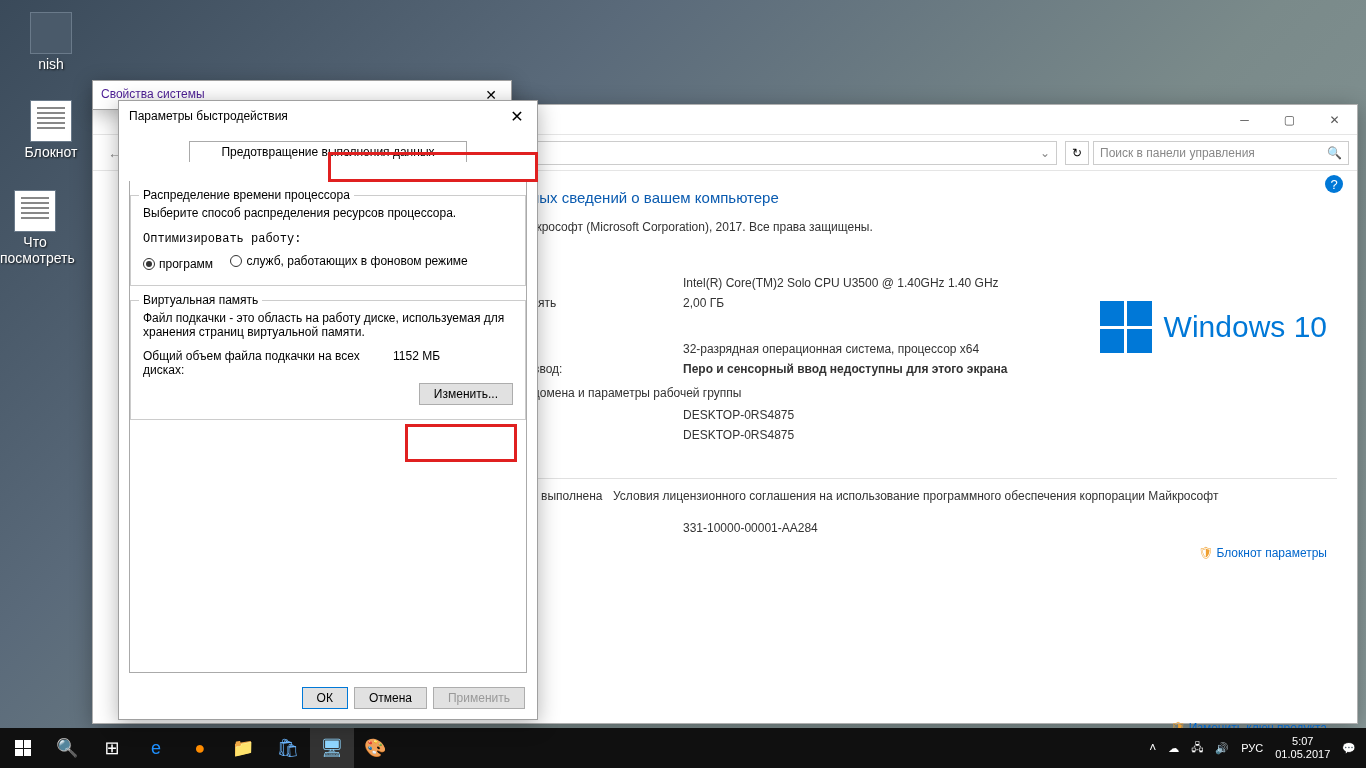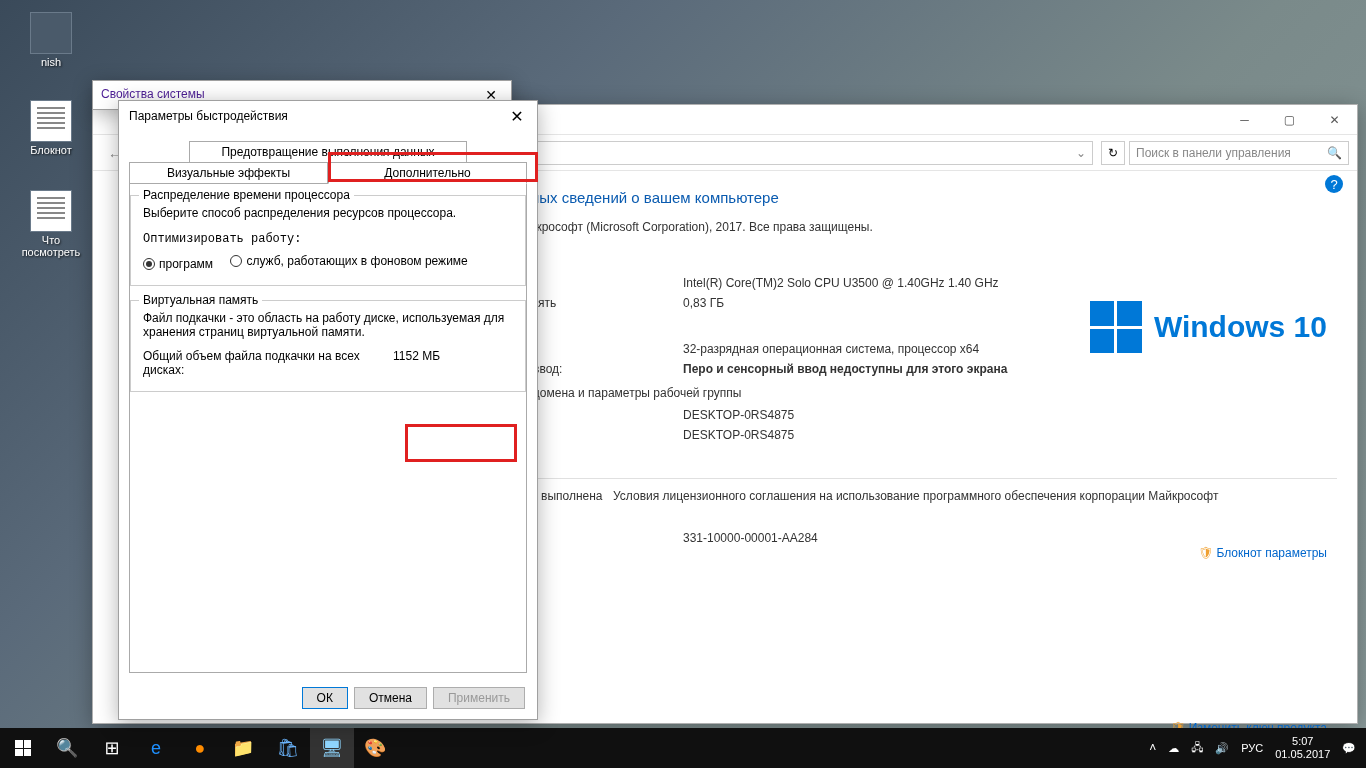--- a/index.html
+++ b/index.html
@@ -1,45 +1,45 @@
 <!DOCTYPE html>
 <html><head>
 <meta charset="utf-8">
 <style>
 * { box-sizing: border-box; margin: 0; padding: 0; font-family: "Segoe UI", Tahoma, sans-serif; }
 body { width: 1366px; height: 768px; background: linear-gradient(135deg, #3a4a5a 0%, #5a6a7a 30%, #7a8a8a 60%, #8a9a9a 100%); overflow: hidden; position: relative; font-size: 12px; }
 
 
-.desktop-icon { position: absolute; width: 70px; text-align: center; color: #fff; font-size: 11px; text-shadow: 1px 1px 2px rgba(0,0,0,.8); cursor: pointer; }
+.desktop-icon { position: absolute; width: 70px; text-align: center; color: #fff; font-size: 14px; text-shadow: 1px 1px 2px rgba(0,0,0,.8); cursor: pointer; }
 .desktop-icon .iconbox { width: 42px; height: 42px; margin: 0 auto 2px; background: #4a5a6a; border: 1px solid #6a7a8a; }
 .desktop-icon.txt .iconbox { background: #fff; position: relative; }
 .desktop-icon.txt .iconbox::before { content: ""; position: absolute; top: 6px; left: 6px; right: 6px; height: 2px; background: #888; box-shadow: 0 5px 0 #888, 0 10px 0 #888, 0 15px 0 #888, 0 20px 0 #888; }
 
 
 .win { position: absolute; background: #fff; border: 1px solid #4a90d9; box-shadow: 0 4px 20px rgba(0,0,0,.3); }
 .win.sys { left: 92px; top: 104px; width: 1266px; height: 620px; border-color:#b0b0b0;}
 .titlebar { height: 30px; display: flex; align-items: center; justify-content: flex-end; background: #fff; border-bottom: 1px solid #e5e5e5; }
 .titlebar .btn { width: 45px; height: 30px; display:flex; align-items:center; justify-content:center; color:#555; cursor:pointer; font-size:12px;}
 .navbar { height: 36px; display: flex; align-items: center; padding: 0 8px; border-bottom: 1px solid #e5e5e5; gap: 4px; }
 .navbtn { width: 28px; height: 28px; display:flex; align-items:center; justify-content:center; color:#888; font-size:14px; cursor:pointer;}
 .breadcrumb { flex: 1; height: 24px; border: 1px solid #ccc; display: flex; align-items: center; padding: 0 6px; font-size: 12px; gap: 6px; margin: 0 4px; }
 .breadcrumb span.sep { color:#888; }
 .refresh { width:24px; height:24px; border:1px solid #ccc; display:flex;align-items:center;justify-content:center; cursor:pointer;}
-.search { width: 220px; height: 24px; border: 1px solid #ccc; display:flex; align-items:center; padding:0 6px; color:#888; font-size:12px;}
+.search { width: 256px; height: 24px; border: 1px solid #ccc; display:flex; align-items:center; padding:0 6px; color:#888; font-size:12px;}
 .search .mag{margin-left:auto;}
 .helpicn { position:absolute; right:14px; top:70px; width:18px;height:18px;border-radius:50%;background:#0078d7;color:#fff;font-size:13px;display:flex;align-items:center;justify-content:center;cursor:pointer;}
 .content { padding: 10px 20px 20px 430px; color: #323232; font-size: 12px; position:relative;}
 .content h2 { font-size: 15px; color: #0a5bb0; font-weight: 400; margin: 8px 0 14px; }
 .row { display: flex; margin: 6px 0; font-size:12px;}
 .row .lab { width: 160px; color:#333;}
 .row .val { color:#333;}
 .winlogo { position: absolute; right: 30px; top: 130px; display: flex; align-items: center; gap: 12px; }
 .winlogo .sq { width: 52px; height: 52px; display:grid; grid-template:1fr 1fr/1fr 1fr; gap:3px; }
 .winlogo .sq div{background:#0078d7;}
-.winlogo .txt { font-size: 30px; color: #0078d7; font-weight: 700; }
+.winlogo .txt { font-size: 30px; color: #0078d7; font-weight: 400; }
 .link { color: #0066cc; cursor:pointer; }
 .shield { color:#f0a030; margin-right:3px;}
 .sidelinks { position:absolute; right:30px;}
 .sidelinks.a{top:375px;}
 .sidelinks.b{top:550px;}
 hr.sep { border:none; border-top:1px solid #e0e0e0; margin:10px 0;}
 
 
 .win.sysprop { left: 92px; top: 80px; width: 420px; height: 30px; background:#fff; border:1px solid #a0a0a0; z-index:5;}
 .sysprop .title{position:absolute;left:8px;top:6px;font-size:12px;color:#4c1d95;}
@@ -84,21 +84,21 @@
 <body>
 
 <div class="desktop-icon" style="top:12px;left:16px;">
   <div class="iconbox"></div>
   <div>nish</div>
 </div>
 <div class="desktop-icon txt" style="top:100px;left:16px;">
   <div class="iconbox"></div>
   <div>Блокнот</div>
 </div>
-<div class="desktop-icon txt" style="top:190px;left:16px;">
+<div class="desktop-icon txt" style="top:190px;left:0;">
   <div class="iconbox"></div>
   <div>Что посмотреть</div>
 </div>
 
 <div class="win sys">
   <div class="titlebar">
     <div class="btn">─</div>
     <div class="btn">▢</div>
     <div class="btn close">✕</div>
   </div>
@@ -133,21 +133,21 @@
         </div>
       <div class="txt">Windows 10</div>
     </div>
     <div style="height:30px;"></div>
     <div class="row">
         <div class="lab"></div>
         <div class="val">Intel(R) Core(TM)2 Solo CPU    U3500  @ 1.40GHz   1.40 GHz</div>
       </div>
     <div class="row">
         <div class="lab" style="width:50px;">амять</div>
-        <div class="val" style="margin-left:110px;">0,83 ГБ</div>
+        <div class="val" style="margin-left:110px;">2,00 ГБ</div>
       </div>
     <div style="height:20px;"></div>
     <div class="row">
         <div class="lab"></div>
         <div class="val">32-разрядная операционная система, процессор x64</div>
       </div>
     <div class="row">
         <div class="lab" style="width:50px;">й ввод:</div>
         <div class="val" style="margin-left:110px;font-weight:bold;">Перо и сенсорный ввод недоступны для этого экрана</div>
       </div>
@@ -159,44 +159,40 @@
     <div class="row">
         <div class="lab"></div>
         <div class="val">DESKTOP-0RS4875</div>
       </div>
     <div style="height:20px;"></div>
     <hr class="sep">
     <div class="row">
       <div class="lab" style="width:90px;">ws выполнена</div>
       <div class="val link">Условия лицензионного соглашения на использование программного обеспечения корпорации Майкрософт</div>
     </div>
-    <div class="row" style="margin-top:28px;">
+    <div class="row" style="margin-top:18px;">
         <div class="lab"></div>
         <div class="val">331-10000-00001-AA284</div>
       </div>
     <div class="sidelinks a link"><span class="shield">🛡</span><span>Блокнот параметры</span></div>
     <div class="sidelinks b link"><span class="shield">🛡</span><span>Изменить ключ продукта</span></div>
   </div>
 </div>
 
 <div class="win sysprop">
   <div class="title">Свойства системы</div>
   <div class="close">✕</div>
 </div>
 
 <div class="win perf">
   <div class="title">Параметры быстродействия</div>
   <div class="close">✕</div>
   <div class="tabs">
     <div class="tabrow top">
       <div class="tab" style="margin:0 60px;">Предотвращение выполнения данных</div>
-    </div>
-    <div class="tabrow bot">
-      <div class="tab">Визуальные эффекты</div>
-      <div class="tab active">Дополнительно</div>
     </div>
   </div>
   <div class="tabbody">
     <div class="group">
       <div class="gt">Распределение времени процессора</div>
       <div>Выберите способ распределения ресурсов процессора.</div>
       <div style="margin-top:12px;font-family:Liberation Mono, monospace;">Оптимизировать работу:</div>
       <div style="margin-top:8px;">
         <span class="radio checked">
             <span class="rb"></span>
@@ -207,20 +203,23 @@
             <span>служб, работающих в фоновом режиме</span>
           </span>
       </div>
     </div>
     <div class="group">
       <div class="gt">Виртуальная память</div>
       <div>Файл подкачки - это область на работу диске, используемая для хранения страниц виртуальной памяти.</div>
       <div style="margin-top:10px;display:flex;">
         <div style="flex:0 0 250px;">Общий объем файла подкачки на всех дисках:</div>
         <div>1152 МБ</div>
+      </div>
+      <div style="margin-top:6px;overflow:hidden;">
+        <button class="chgbtn">Изменить...</button>
       </div>
     </div>
   </div>
   <div class="btns">
     <button class="ok">ОК</button>
     <button>Отмена</button>
     <button disabled="">Применить</button>
   </div>
 </div>
 

